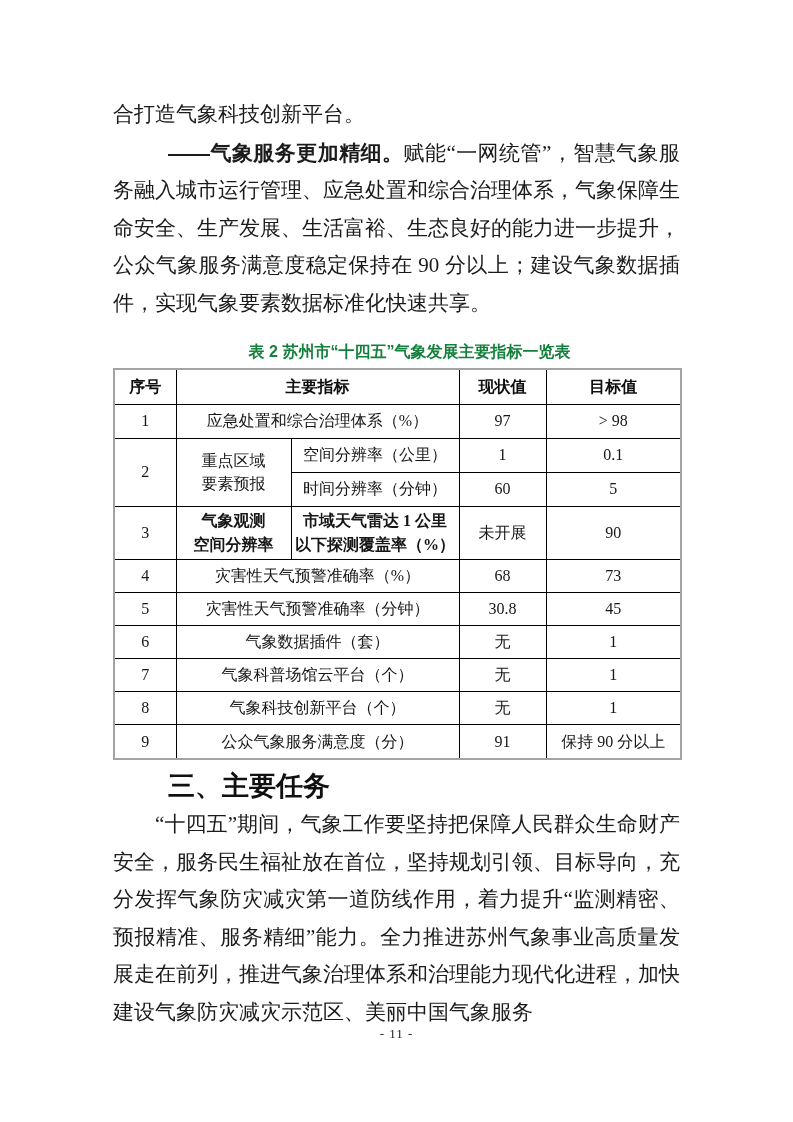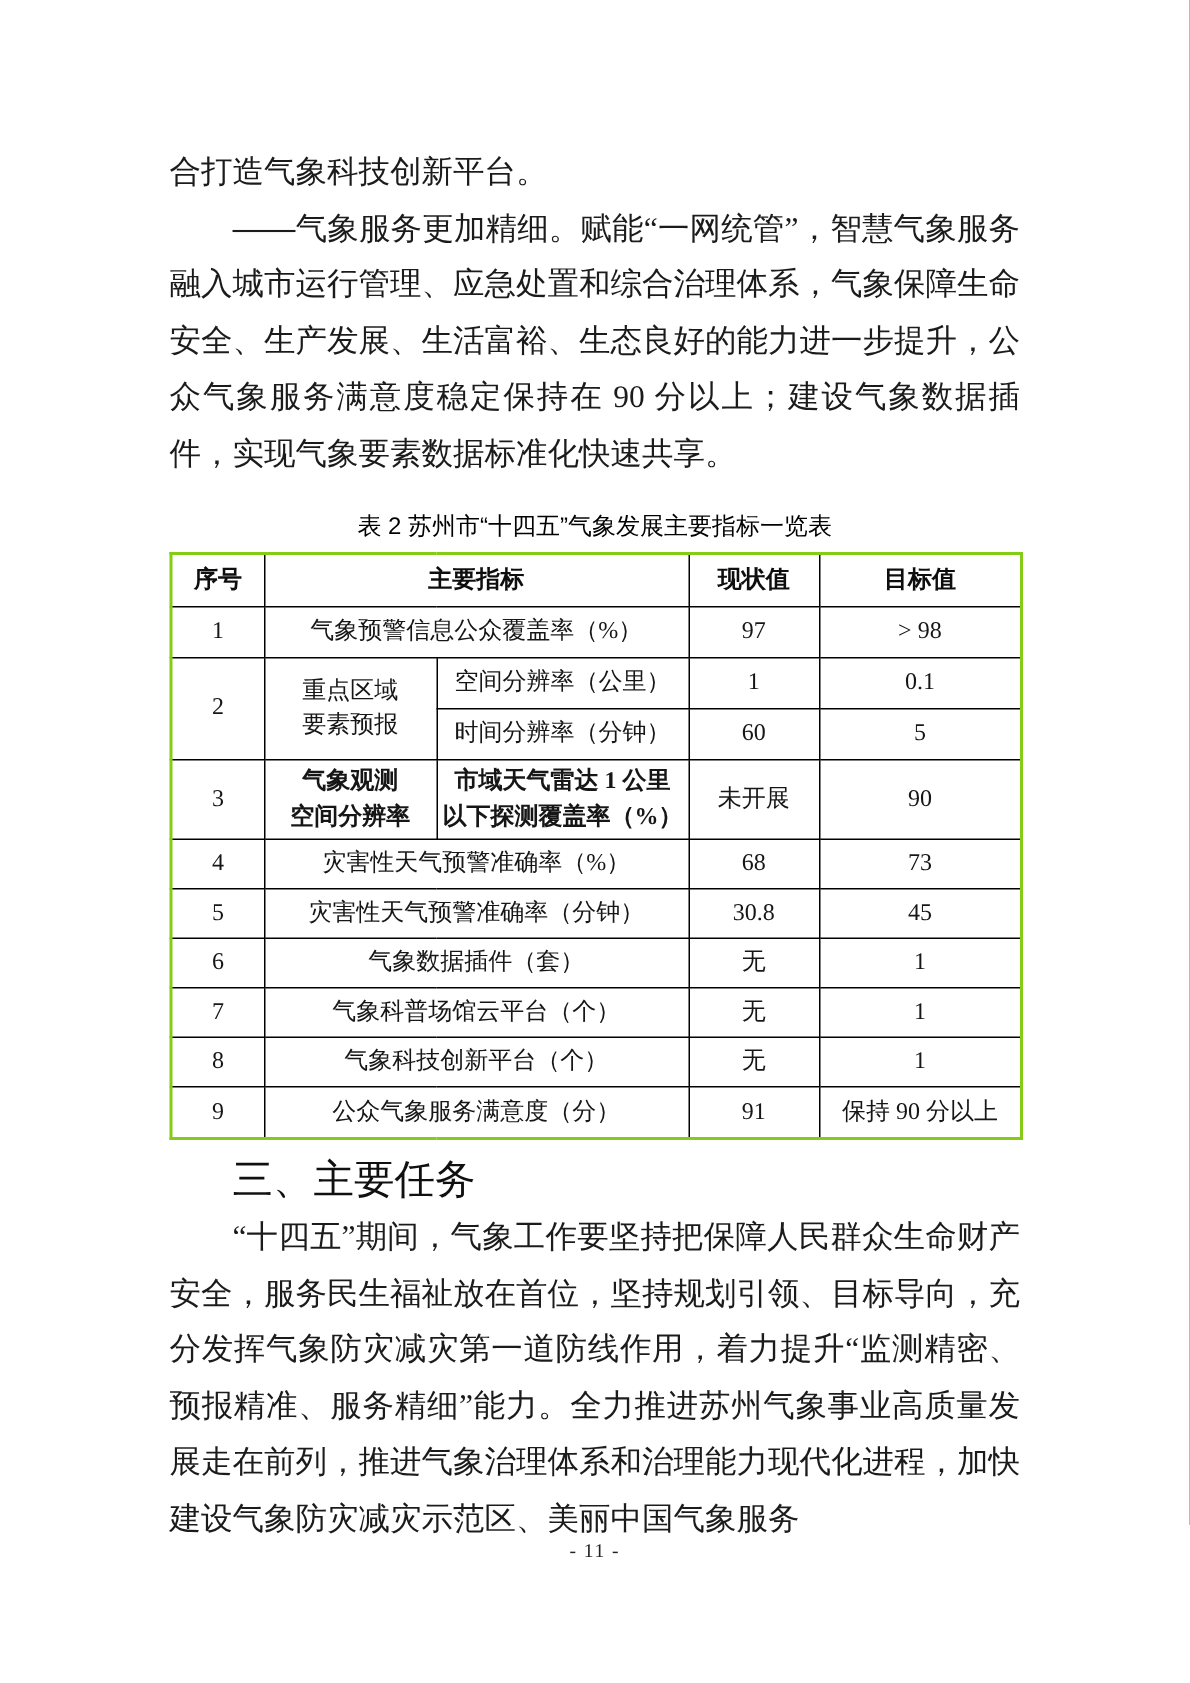--- a/index.html
+++ b/index.html
@@ -20,49 +20,50 @@
     font-size:21px;
     line-height:37.6px;
     text-align:justify;
     text-justify:inter-ideograph;
     color:#1b1b1b;
   }
   .textblock p{ margin:0; }
   .indent{ text-indent:42px; }
   .heiti{
     font-family:"Liberation Sans", sans-serif;
-    font-weight:400;
+    font-weight:700;
+    margin-left:13px;
   }
   
   .tbl-caption{
     position:absolute;
     left:113px; top:341px; width:567px;
     font-size:16px;
     line-height:22px;
     text-align:center;
-    color:#000000;
+    color:#15803d;
   }
   
   .indicator-table{
     position:absolute;
     left:113px; top:368px;
     width:567px;
     border-collapse:collapse;
     table-layout:fixed;
     font-size:16px;
     color:#161616;
   }
   .indicator-table td{
     border:1px solid #000;
     text-align:center;
     vertical-align:middle;
     line-height:1.45;
     padding:1px 3px;
   }
-  .indicator-table{ border:2px solid #84cc16; }
+  .indicator-table{ border:2px solid #a3a3a3; }
   .indicator-table .th{
     font-family:"Liberation Sans", sans-serif;
     font-weight:700;
     color:#0e0e0e;
   }
   .pre{ white-space:pre-line; }
   tr.rh-header{ height:35px; }
   tr.rh-s{ height:33px; }
   tr.rh-m{ height:34px; }
   tr.rh-tall{ height:53px; }
@@ -110,21 +111,21 @@
     </colgroup>
     <tbody>
       <tr class="rh-header">
         <td class="th">序号</td>
         <td class="th" colspan="2">主要指标</td>
         <td class="th">现状值</td>
         <td class="th">目标值</td>
       </tr>
       <tr class="rh-m">
         <td>1</td>
-        <td colspan="2">气象预警信息公众覆盖率（%）</td>
+        <td colspan="2">应急处置和综合治理体系（%）</td>
         <td>97</td>
         <td>&gt; 98</td>
       </tr>
       <tr class="rh-m">
         <td rowspan="2">2</td>
         <td rowspan="2" class="pre">重点区域
 要素预报</td>
         <td>空间分辨率（公里）</td>
         <td>1</td>
         <td>0.1</td>

